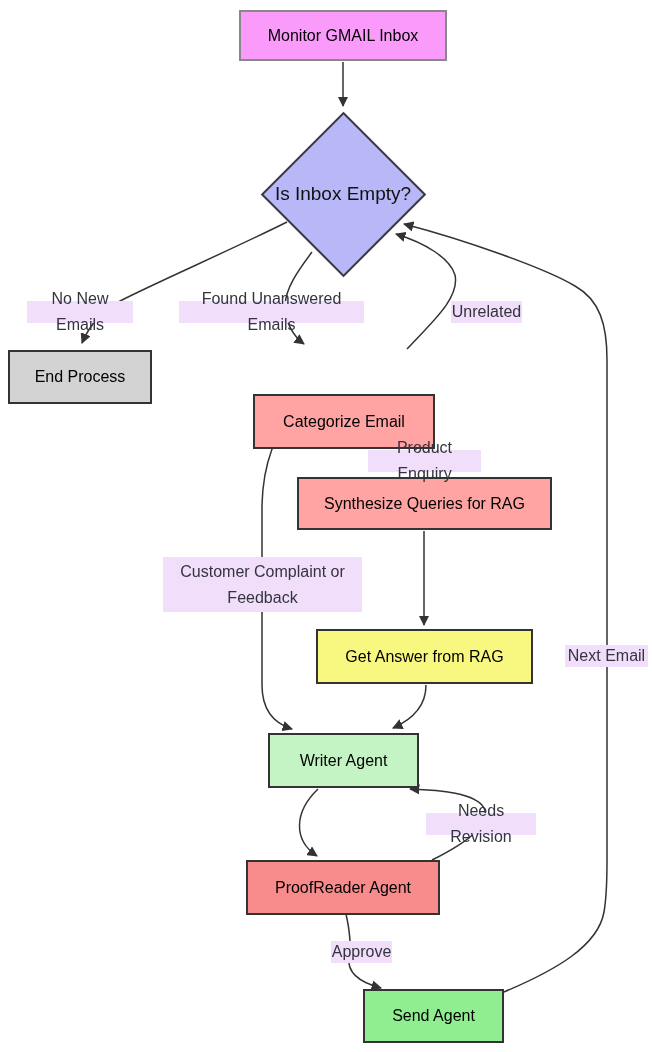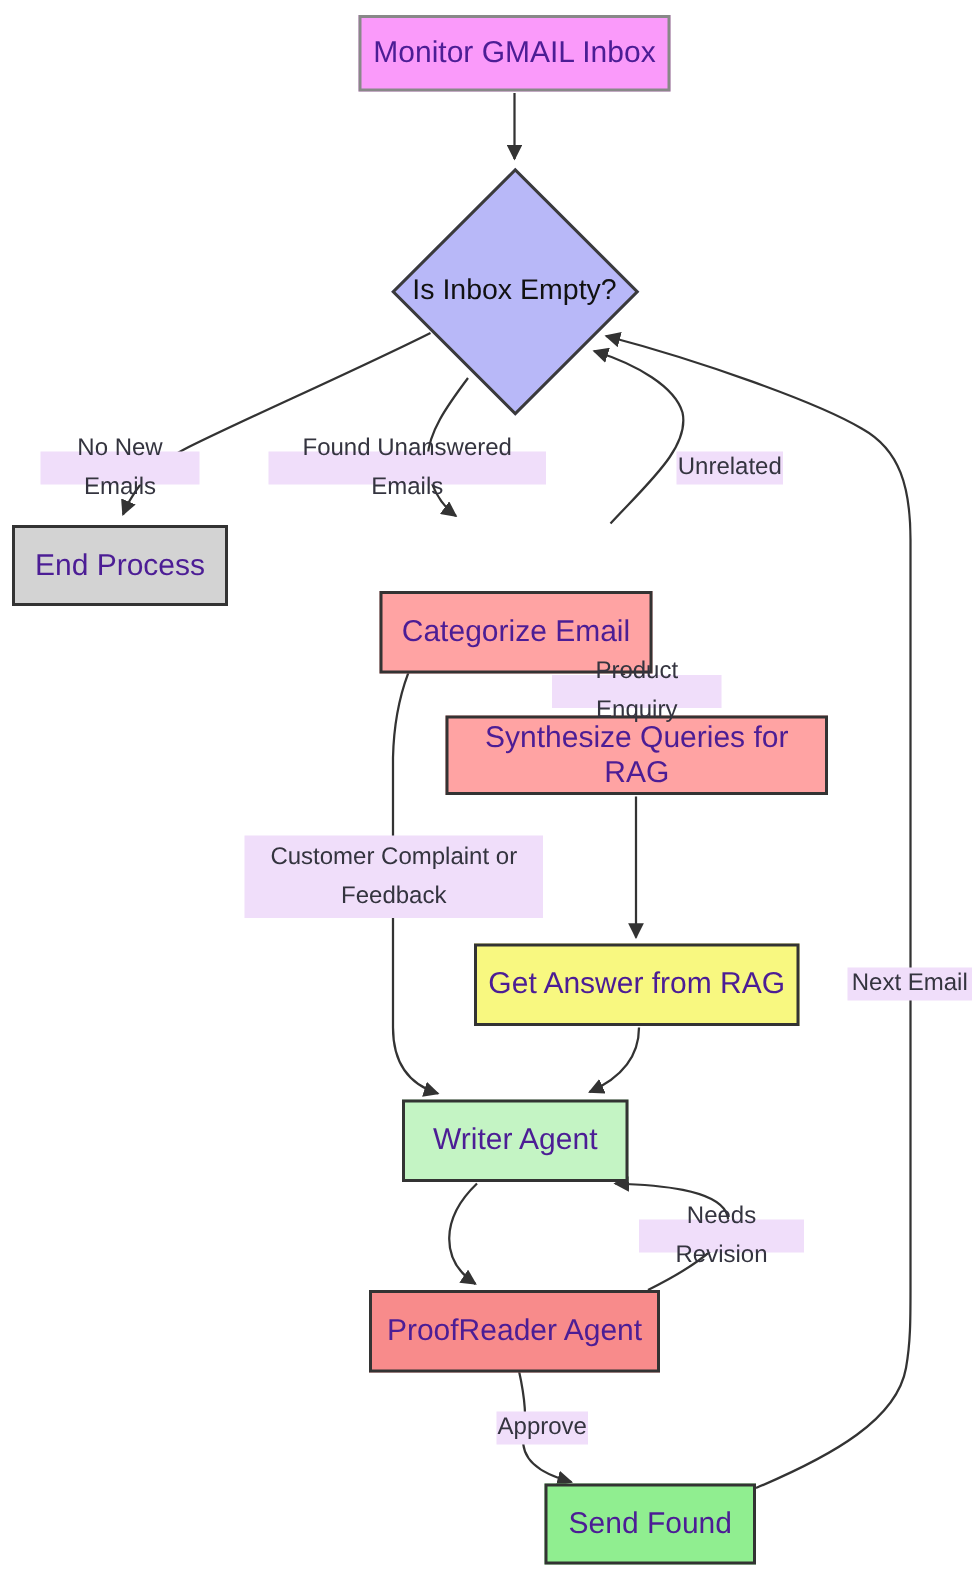--- a/index.html
+++ b/index.html
@@ -4,21 +4,21 @@
 <style>
   html,body{margin:0;padding:0;background:#ffffff;}
   .canvas{
     position:relative;width:652px;height:1052px;background:#ffffff;overflow:hidden;
     font-family:"Liberation Sans", sans-serif;color:#1a1a1a;
   }
   svg.edges{position:absolute;left:0;top:0;width:652px;height:1052px;}
   .node{
     position:absolute;box-sizing:border-box;border:2px solid #333333;
     display:flex;align-items:center;justify-content:center;
-    font-size:20px;text-align:center;color:#4c1d95;
+    font-size:16px;text-align:center;color:#000000;
   }
   .node-monitor{left:239px;top:10px;width:208px;height:51px;border-color:#888888;}
   .node-end{left:8px;top:350px;width:144px;height:54px;}
   .node-categorize{left:253px;top:350px;width:182px;height:55px;}
   .node-synthesize{left:297px;top:477px;width:255px;height:53px;}
   .node-getanswer{left:316px;top:629px;width:217px;height:55px;}
   .node-writer{left:268px;top:733px;width:151px;height:55px;}
   .node-proofreader{left:246px;top:860px;width:194px;height:55px;}
   .node-send{left:363px;top:989px;width:141px;height:54px;}
   .diamond-wrap{position:absolute;left:260px;top:111px;width:166px;height:166px;}
@@ -98,21 +98,21 @@
 
   <div class="node node-getanswer" style="background: rgb(248, 248, 128);">
     <span>Get Answer from RAG</span>
   </div>
 
   <div class="node node-proofreader" style="background: rgb(248, 139, 139);">
     <span>ProofReader Agent</span>
   </div>
 
   <div class="node node-send" style="background: rgb(144, 238, 144);">
-    <span>Send Found</span>
+    <span>Send Agent</span>
   </div>
 
   <div class="elabel el-nonew" style="background: rgb(240, 222, 250);">No New Emails</div>
   <div class="elabel el-found" style="background: rgb(240, 222, 250);">Found Unanswered Emails</div>
   <div class="elabel el-unrelated" style="background: rgb(240, 222, 250);">Unrelated</div>
   <div class="elabel el-product" style="background: rgb(240, 222, 250); margin-top: 21px;">Product Enquiry</div>
   <div class="elabel el-customer" style="background: rgb(240, 222, 250);">Customer Complaint or Feedback</div>
   <div class="elabel el-next" style="background: rgb(240, 222, 250);">Next Email</div>
   <div class="elabel el-needs" style="background: rgb(240, 222, 250);">Needs Revision</div>
   <div class="elabel el-approve" style="background: rgb(240, 222, 250);">Approve</div>

